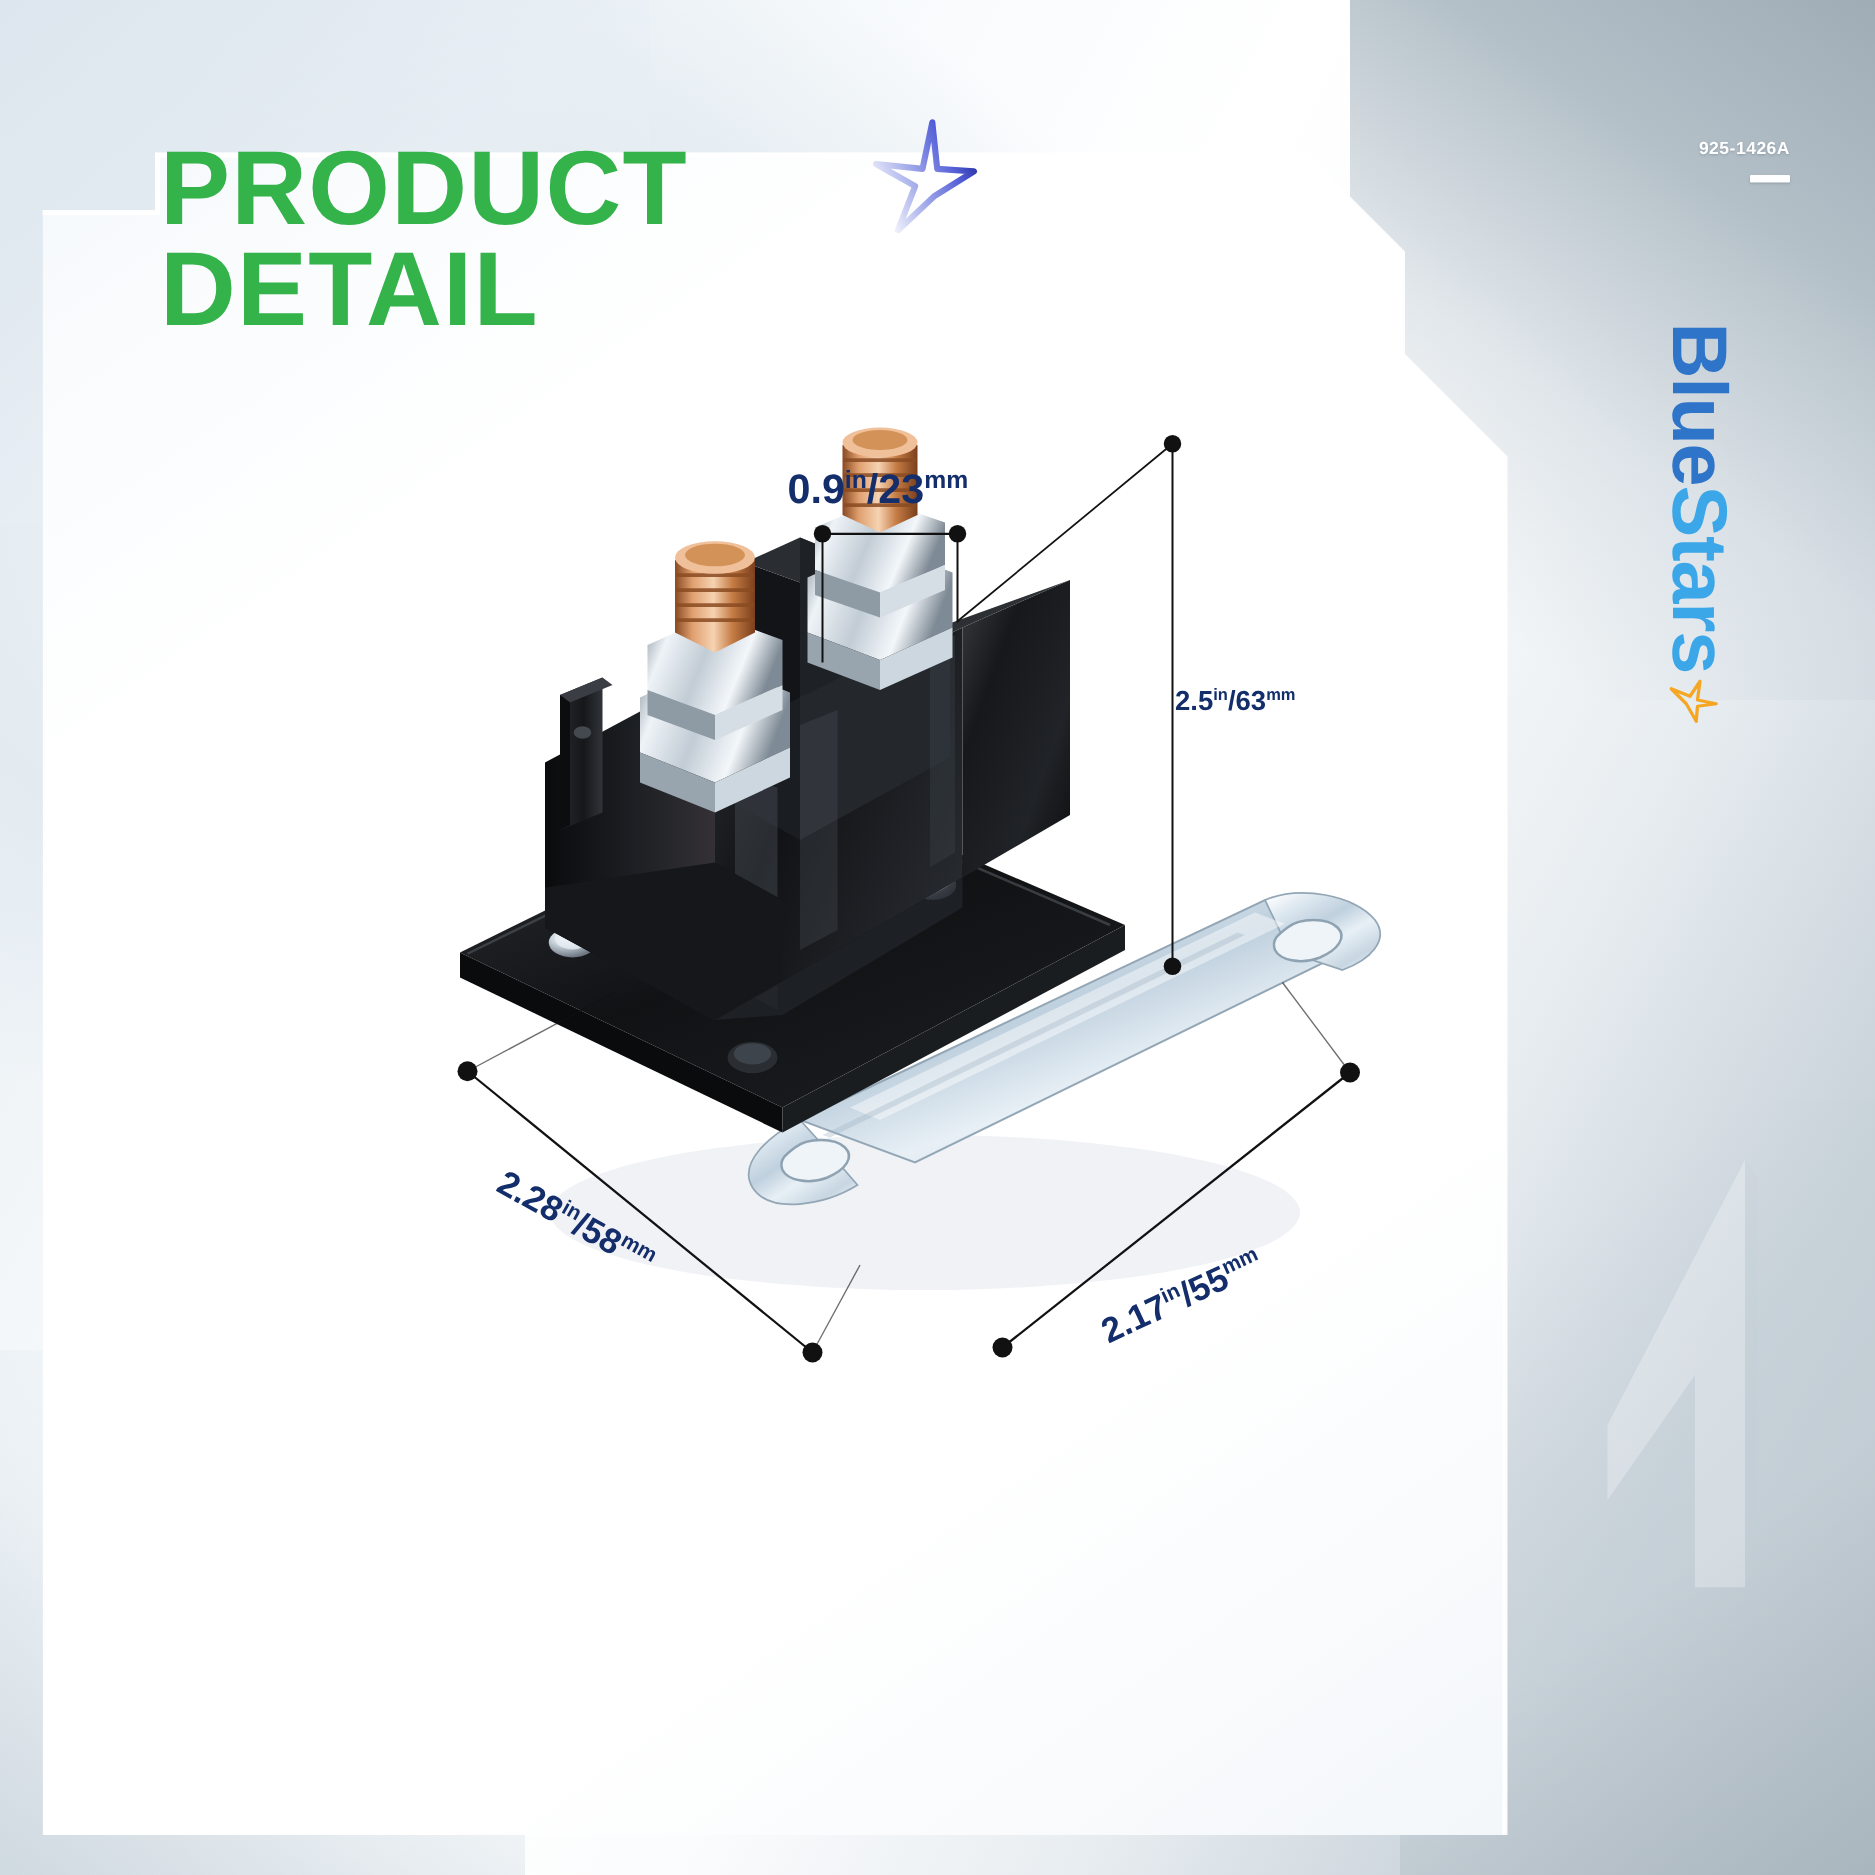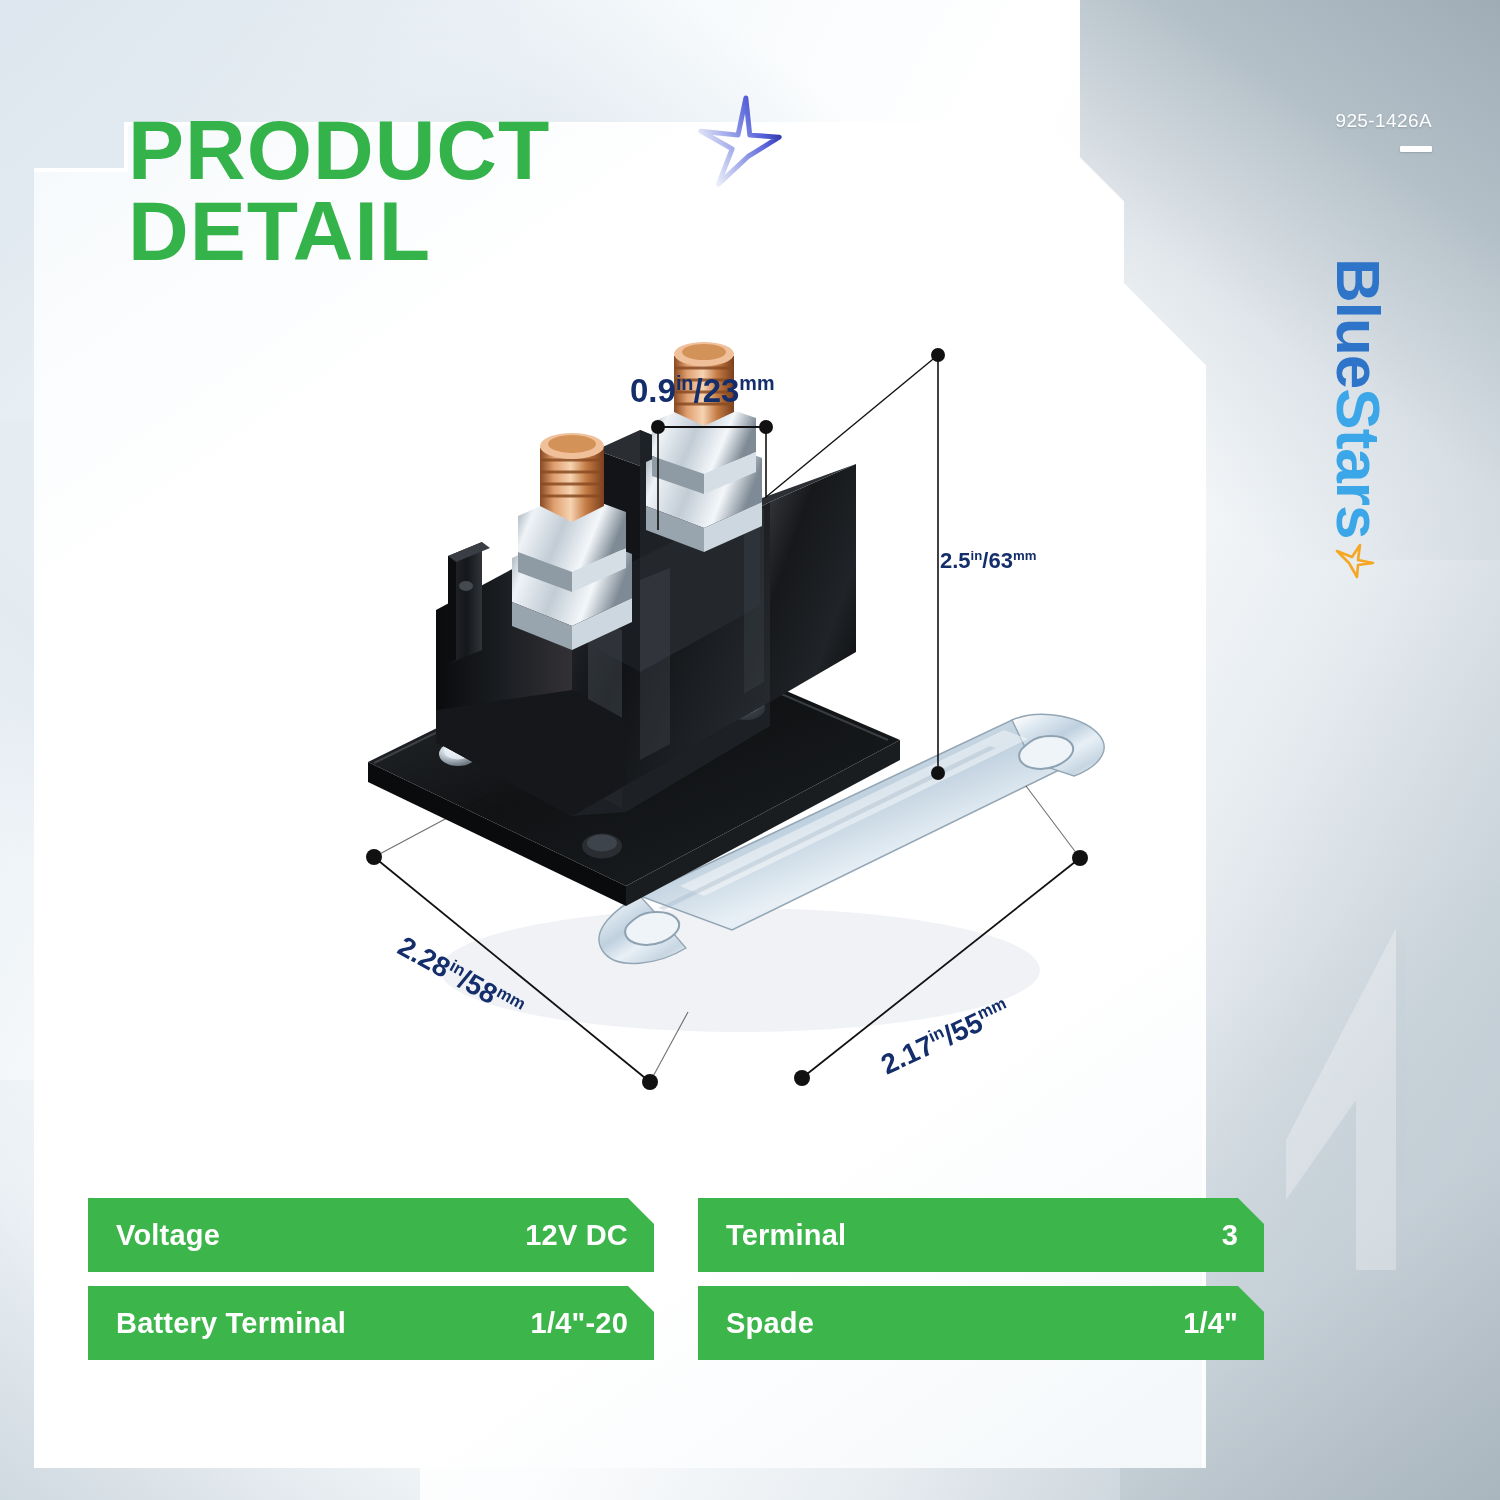--- a/index.html
+++ b/index.html
@@ -90,21 +90,21 @@
     position:absolute; left:688px; top:92px;
     width:100px; height:98px;
   }
 
   
   .partno {
     position:absolute; right:68px; top:110px;
     text-align:right;
   }
   .partno-text {
-    font-size:19px; font-weight:400; color:#ffffff;
+    font-size:14px; font-weight:700; color:#ffffff;
     letter-spacing:.4px;
     text-shadow:0 1px 2px rgba(90,105,115,.4);
     text-align:right;
   }
   .partno-dash {
     width:32px; height:6px; background:#ffffff; border-radius:1px;
     margin-left:auto; margin-top:14px;
     box-shadow:0 1px 2px rgba(90,105,115,.35);
   }
 
@@ -423,32 +423,14 @@
   </div>
 
   <div class="dim dim-bl">
     <span>2.28</span><span class="u">in</span><span>/</span><span>58</span><span class="u">mm</span>
   </div>
 
   <div class="dim dim-br">
     <span>2.17</span><span class="u">in</span><span>/</span><span>55</span><span class="u">mm</span>
   </div>
 
-  <div class="specs">
-    <div class="spec-cell">
-      <span class="spec-label">Voltage</span>
-      <span class="spec-value">12V DC</span>
-    </div>
-    <div class="spec-cell">
-      <span class="spec-label">Terminal</span>
-      <span class="spec-value">3</span>
-    </div>
-    <div class="spec-cell">
-      <span class="spec-label">Battery Terminal</span>
-      <span class="spec-value">1/4"-20</span>
-    </div>
-    <div class="spec-cell">
-      <span class="spec-label">Spade</span>
-      <span class="spec-value">1/4"</span>
-    </div>
-  </div>
 
 </div>
 
 </body></html>

